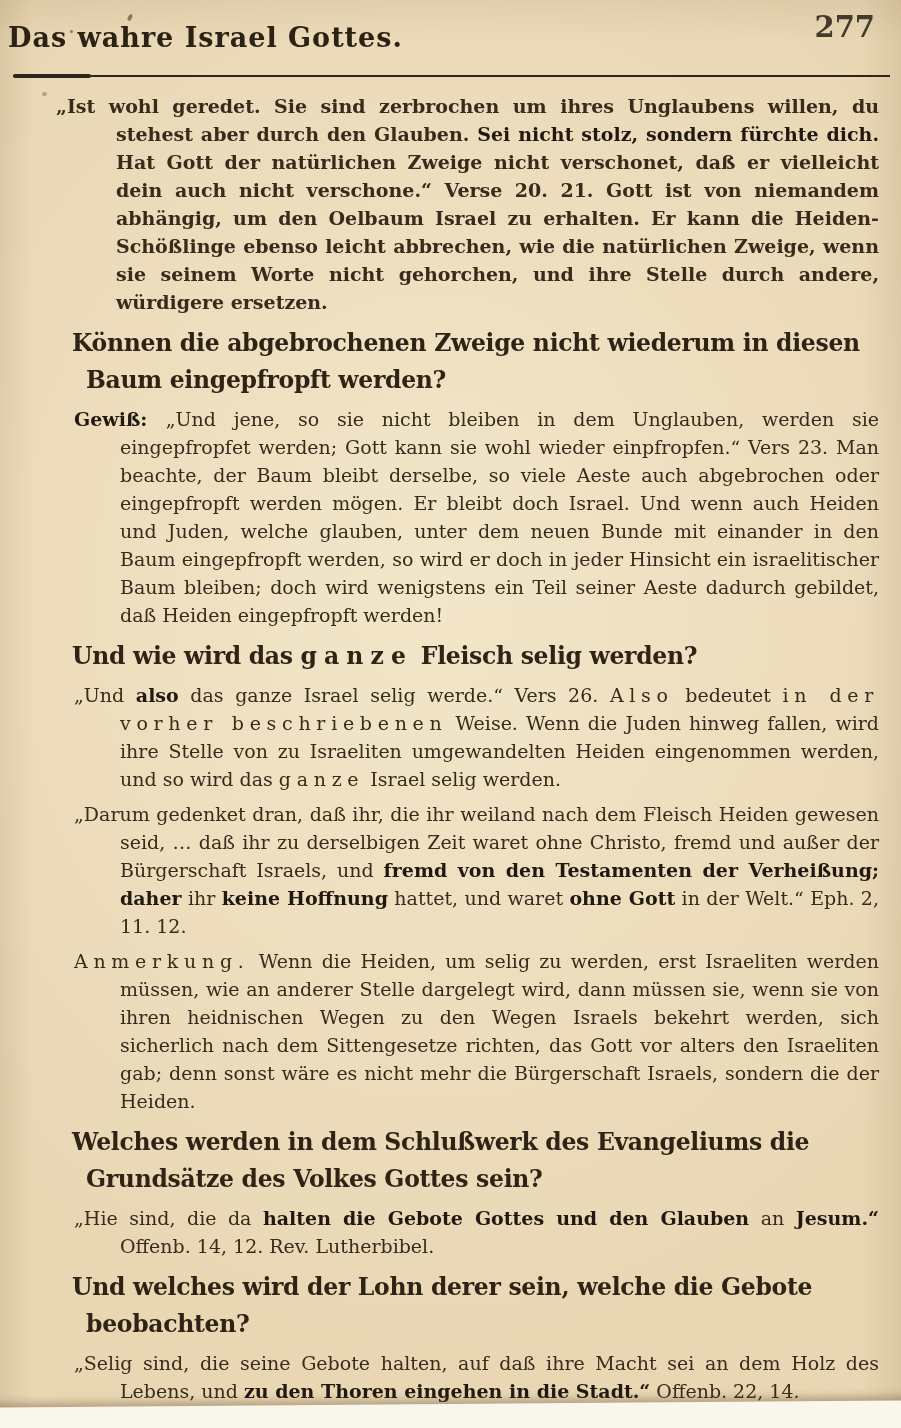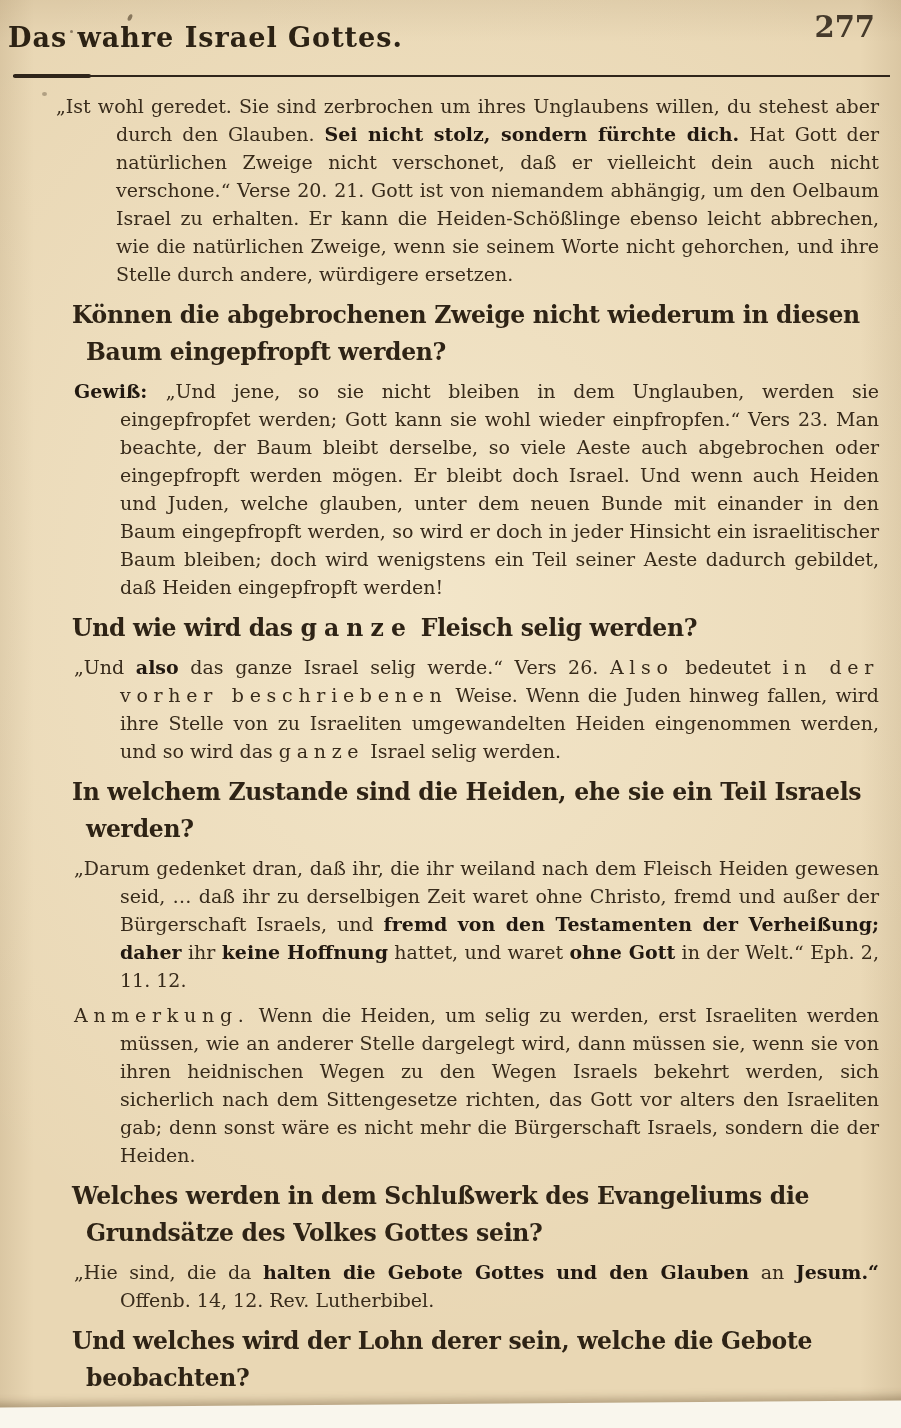--- a/index.html
+++ b/index.html
@@ -42,21 +42,21 @@
   .page-content{
     position:absolute;left:20px;right:22px;top:92px;
   }
   .para{
     margin:0 0 7px 0;
     font-size:19px;line-height:28px;
     text-align:justify;
     color:#382b1b;
   }
   .para b{color:#211810;}
-  .quote0{padding-left:96px;text-indent:-60px;}
+  .quote0{padding-left:96px;text-indent:-60px;font-weight:bold;}
   .answer{padding-left:100px;text-indent:-46px;}
   .note{padding-left:100px;text-indent:-46px;}
   .question{
     margin:9px 0 6px 0;
     font-size:23.5px;line-height:37px;
     font-weight:bold;letter-spacing:-0.3px;
     color:#2e2315;
     padding-left:66px;text-indent:-66px;
     text-align:left;
   }
@@ -81,21 +81,20 @@
   <div class="page-title">Das wahre Israel Gottes.</div>
   <div class="page-number">277</div>
   <div class="header-rule"></div>
 
   <div class="page-content">
       <p class="para quote0"><span>„Ist wohl geredet. Sie sind zerbrochen um ihres Unglaubens willen, du stehest aber durch den Glauben. </span><b>Sei nicht stolz, sondern fürchte dich.</b><span> Hat Gott der natürlichen Zweige nicht verschonet, daß er vielleicht dein auch nicht verschone.“ Verse 20. 21. Gott ist von niemandem abhängig, um den Oelbaum Israel zu erhalten. Er kann die Heiden-Schößlinge ebenso leicht abbrechen, wie die natürlichen Zweige, wenn sie seinem Worte nicht gehorchen, und ihre Stelle durch andere, würdigere ersetzen.</span></p>
       <div class="question"><span class="qnum">18.</span><span>Können die abgebrochenen Zweige nicht wiederum in diesen Baum eingepfropft werden?</span></div>
       <p class="para answer"><b>Gewiß: </b><span>„Und jene, so sie nicht bleiben in dem Unglauben, werden sie eingepfropfet werden; Gott kann sie wohl wieder einpfropfen.“ Vers 23. Man beachte, der Baum bleibt derselbe, so viele Aeste auch abgebrochen oder eingepfropft werden mögen. Er bleibt doch Israel. Und wenn auch Heiden und Juden, welche glauben, unter dem neuen Bunde mit einander in den Baum eingepfropft werden, so wird er doch in jeder Hinsicht ein israelitischer Baum bleiben; doch wird wenigstens ein Teil seiner Aeste dadurch gebildet, daß Heiden eingepfropft werden!</span></p>
       <div class="question"><span class="qnum">19.</span><span>Und wie wird das </span><span class="sp">ganze</span><span> Fleisch selig werden?</span></div>
       <p class="para answer"><span>„Und </span><b>also</b><span> das ganze Israel selig werde.“ Vers 26. </span><span class="sp">Also</span><span> bedeutet </span><span class="sp">in der vorher beschriebenen</span><span> Weise. Wenn die Juden hinweg fallen, wird ihre Stelle von zu Israeliten umgewandelten Heiden eingenommen werden, und so wird das </span><span class="sp">ganze</span><span> Israel selig werden.</span></p>
-      <div class="question"><span class="qnum">20.</span><span>In welchem Zustande sind die Heiden, ehe sie ein Teil Israels werden?</span></div>
       <p class="para answer"><span>„Darum gedenket dran, daß ihr, die ihr weiland nach dem Fleisch Heiden gewesen seid, … daß ihr zu derselbigen Zeit waret ohne Christo, fremd und außer der Bürgerschaft Israels, und </span><b>fremd von den Testamenten der Verheißung; daher</b><span> ihr </span><b>keine Hoffnung</b><span> hattet, und waret </span><b>ohne Gott</b><span> in der Welt.“ Eph. 2, 11. 12.</span></p>
       <p class="para note"><span class="sp">Anmerkung.</span><span> Wenn die Heiden, um selig zu werden, erst Israeliten werden müssen, wie an anderer Stelle dargelegt wird, dann müssen sie, wenn sie von ihren heidnischen Wegen zu den Wegen Israels bekehrt werden, sich sicherlich nach dem Sittengesetze richten, das Gott vor alters den Israeliten gab; denn sonst wäre es nicht mehr die Bürgerschaft Israels, sondern die der Heiden.</span></p>
       <div class="question"><span class="qnum">21.</span><span>Welches werden in dem Schlußwerk des Evangeliums die Grundsätze des Volkes Gottes sein?</span></div>
       <p class="para answer"><span>„Hie sind, die da </span><b>halten die Gebote Gottes und den Glauben</b><span> an </span><b>Jesum.“</b><span> Offenb. 14, 12. Rev. Lutherbibel.</span></p>
       <div class="question"><span class="qnum">22.</span><span>Und welches wird der Lohn derer sein, welche die Gebote beobachten?</span></div>
       <p class="para answer"><span>„Selig sind, die seine Gebote halten, auf daß ihre Macht sei an dem Holz des Lebens, und </span><b>zu den Thoren eingehen in die Stadt.“</b><span> Offenb. 22, 14.</span></p>
     </div>
 
   <div class="speck speck1"></div>
   <div class="speck speck2"></div>

